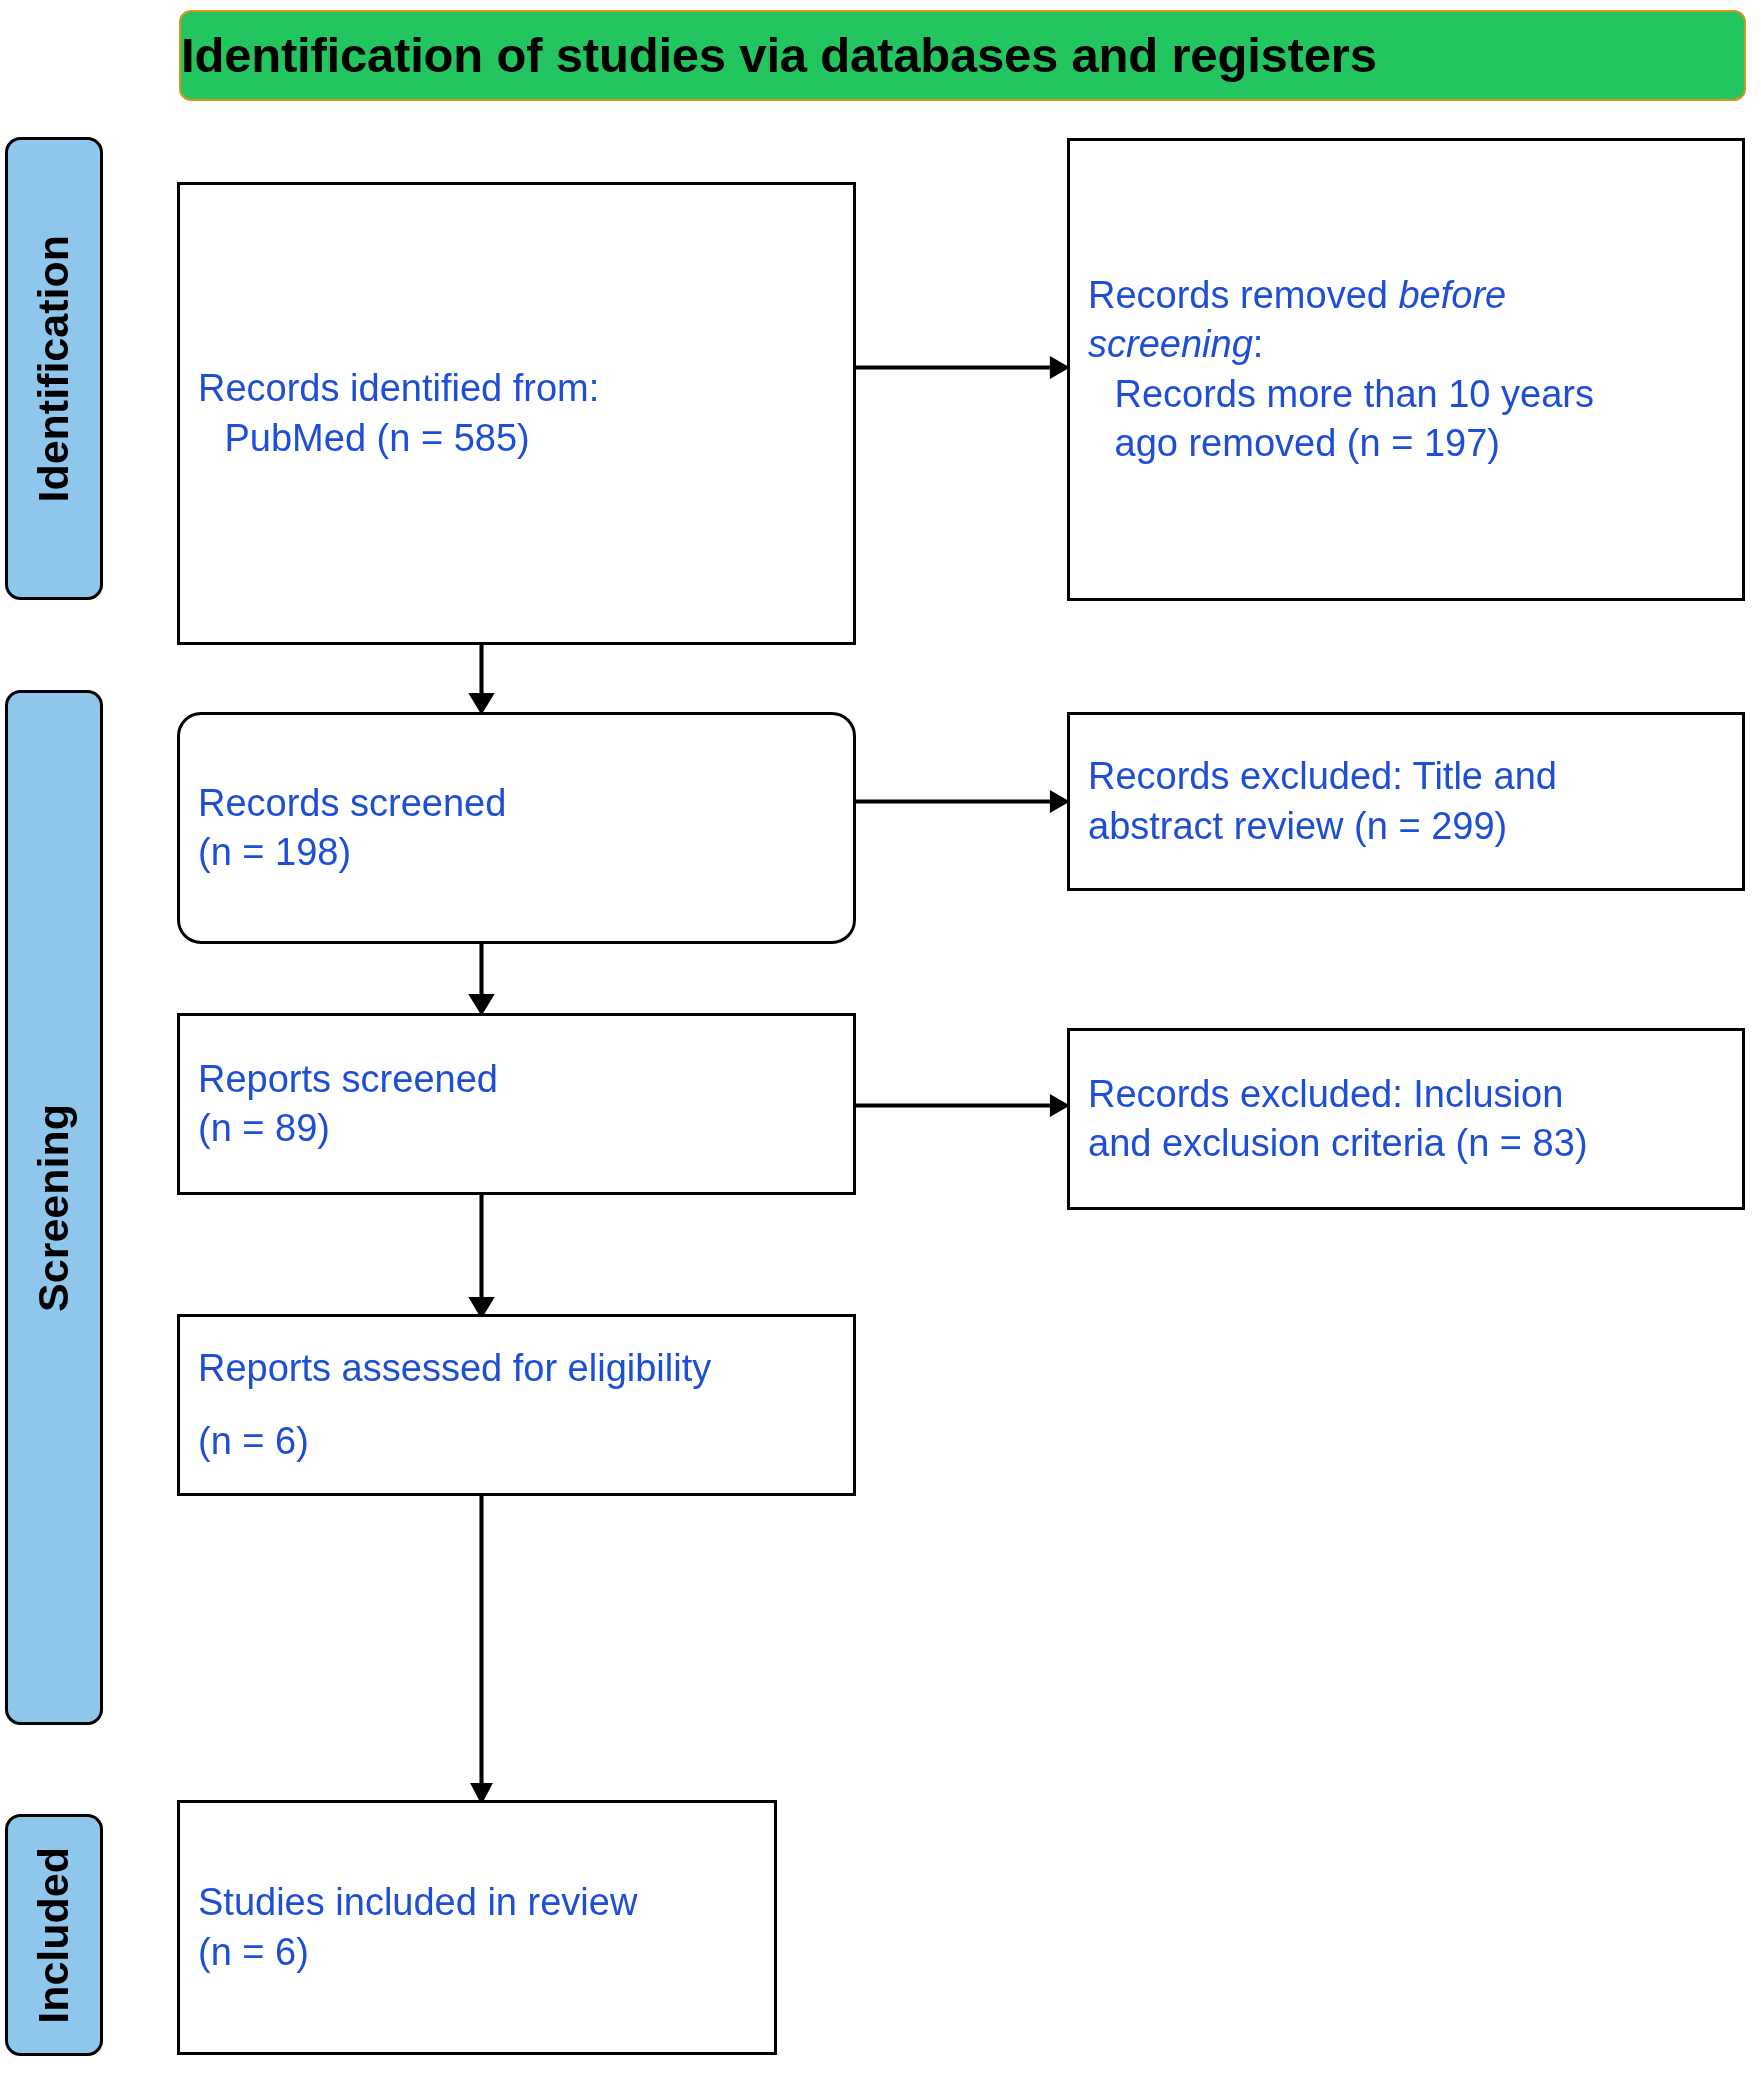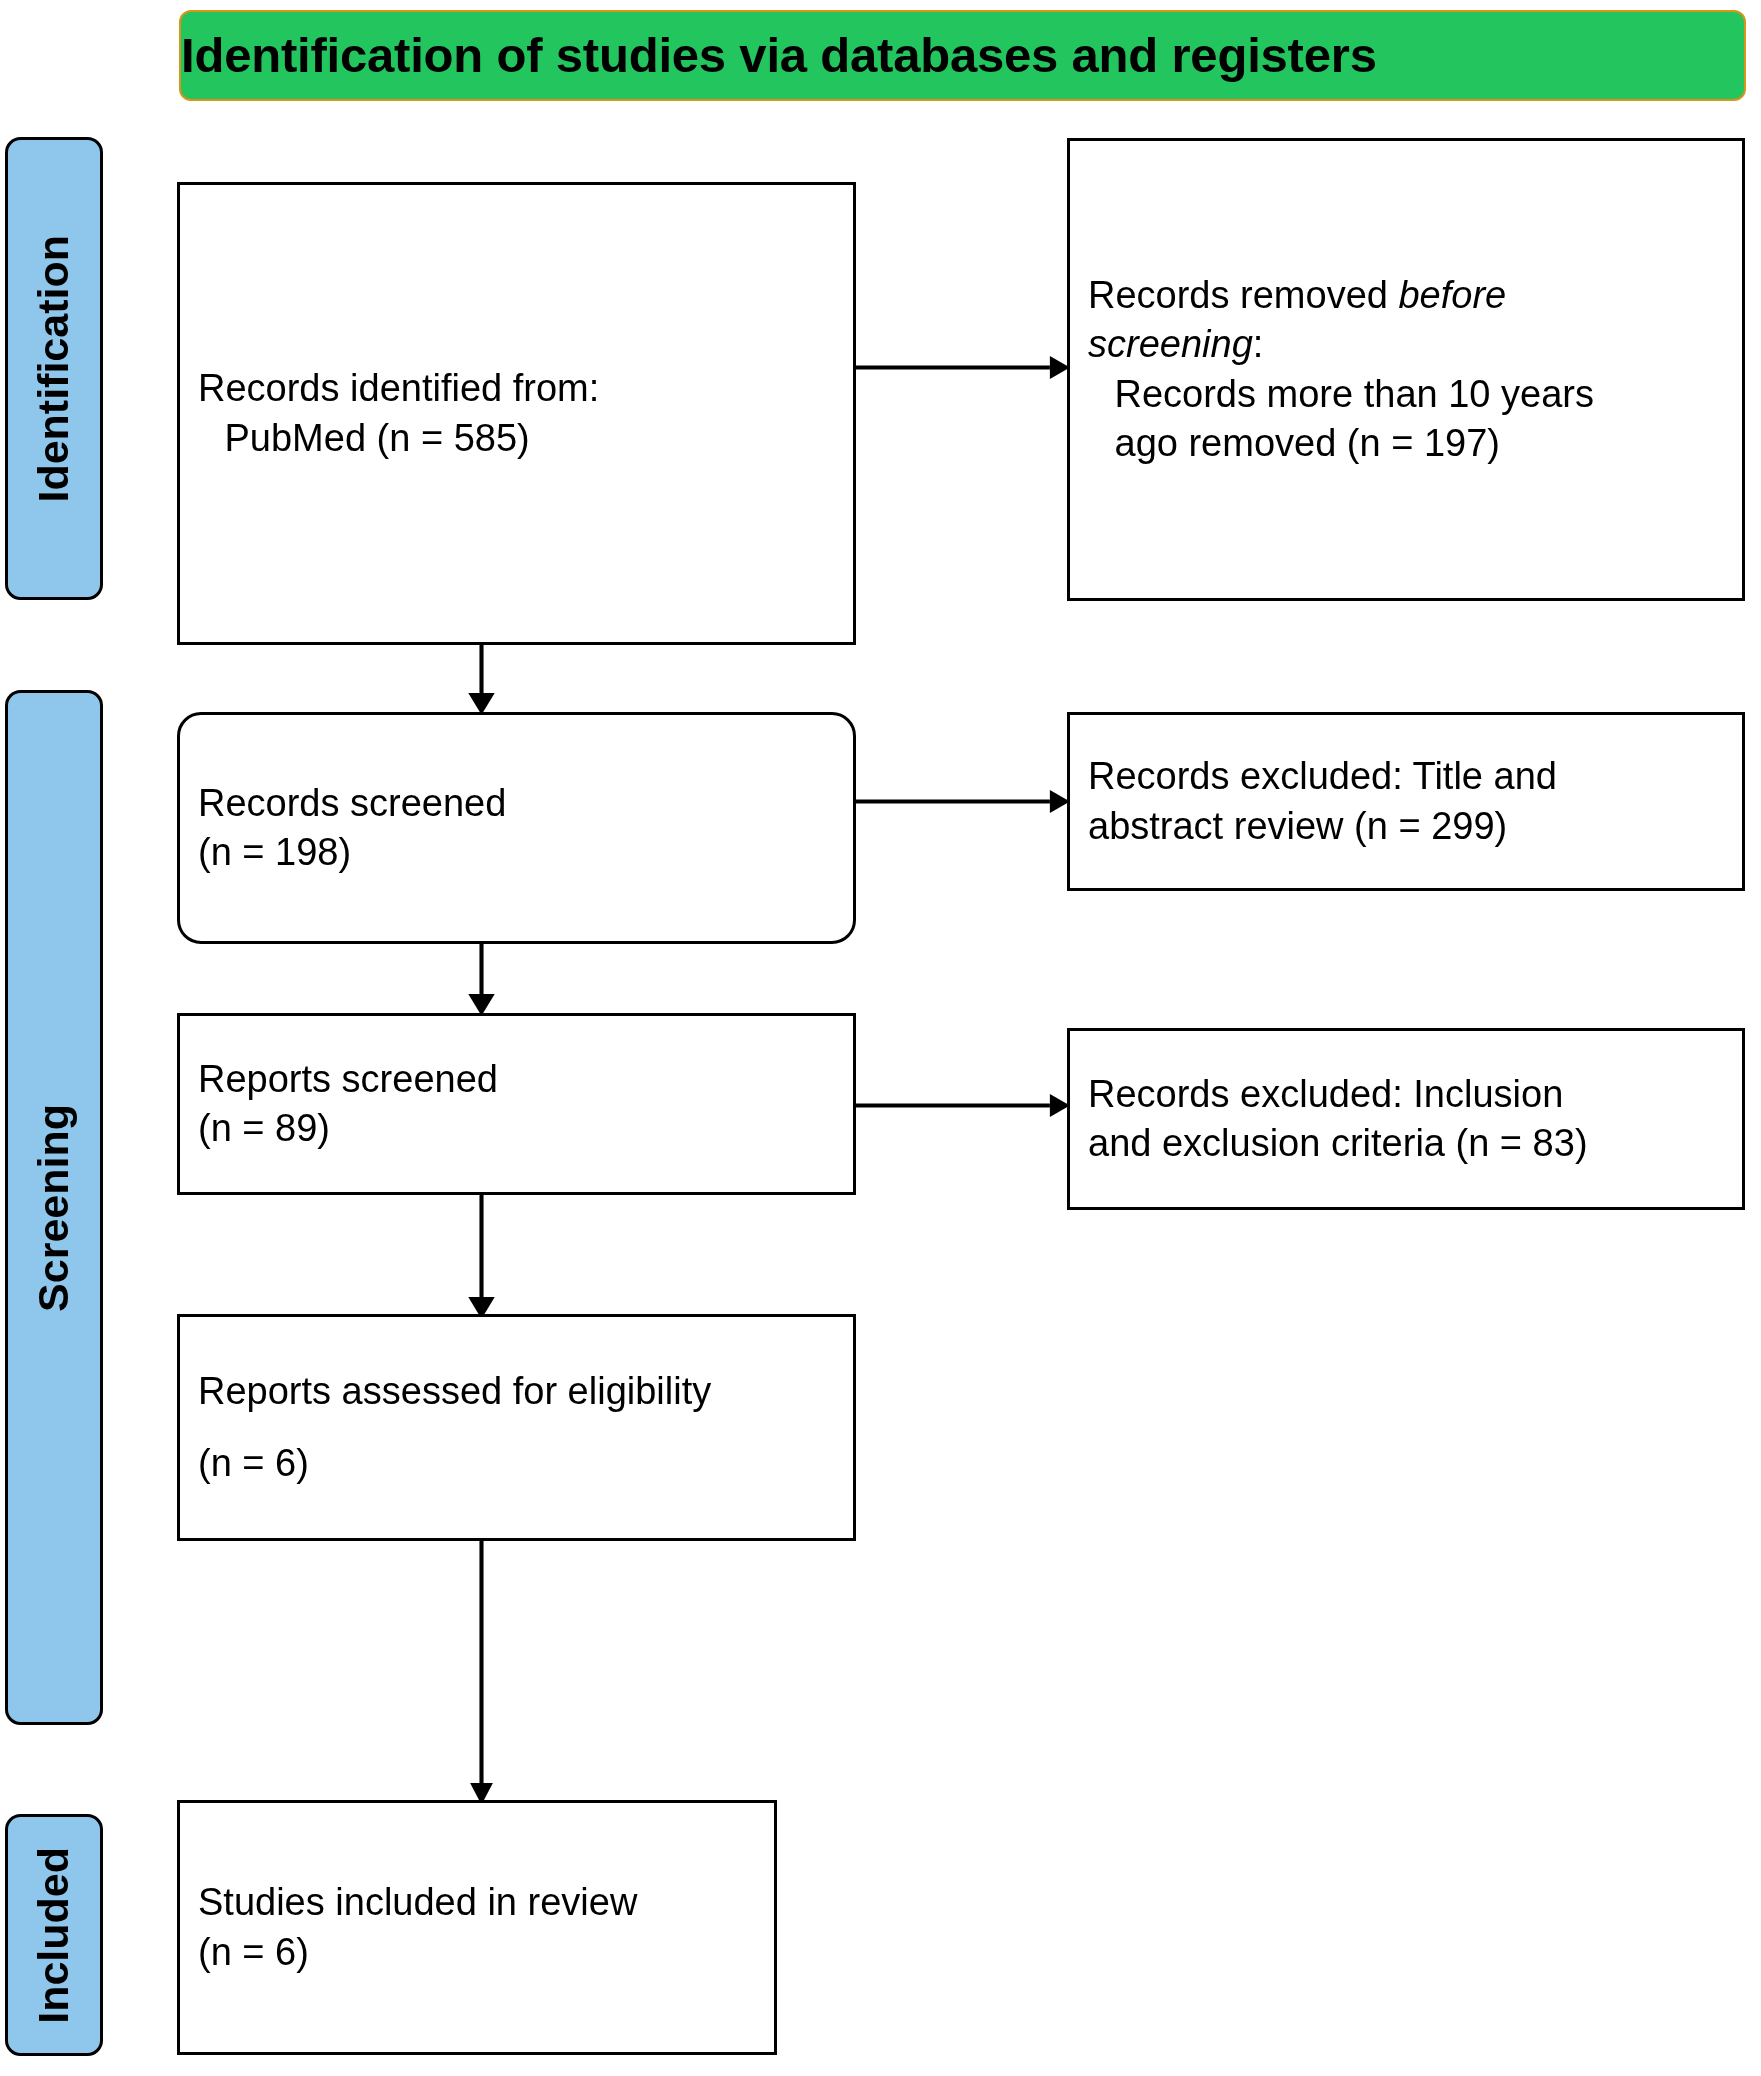--- a/index.html
+++ b/index.html
@@ -71,32 +71,32 @@
     background: #ffffff;
     border: 3.6px solid #000000;
     box-sizing: border-box;
     display: flex;
     flex-direction: column;
     justify-content: center;
     padding: 0 18px;
   }
   .flow-box .line {
     font-size: 38px;
-    color: #000000;
+    color: #1d4ed8;
     line-height: 1.30;
     white-space: pre-wrap;
   }
   .flow-box .line.indent { padding-left: 26.5px; }
   .flow-box .line .em { font-style: italic; }
 
   
   #box-identified  { left: 177px; top: 138px;  width: 679px; height: 463px; margin-top: 44px; }
   #box-rec-screened{ left: 177px; top: 712px; width: 679px; height: 232px; border-radius: 24px; }
   #box-rep-screened{ left: 177px; top: 1013px; width: 679px; height: 182px; }
-  #box-eligibility { left: 177px; top: 1314px; width: 679px; height: 227px; gap: 23px; }
+  #box-eligibility { left: 177px; top: 1314px; width: 679px; height: 182px; gap: 23px; }
   #box-included    { left: 177px; top: 1800px; width: 600px; height: 255px; }
 
   
   #box-removed     { left: 1067px; top: 138px;  width: 678px; height: 463px; }
   #box-excl-title  { left: 1067px; top: 712px; width: 678px; height: 179px; }
   #box-excl-criteria{left: 1067px; top: 1028px; width: 678px; height: 182px; }
 
   
   .connector { position: absolute; }
   .connector svg { display: block; overflow: visible; }

